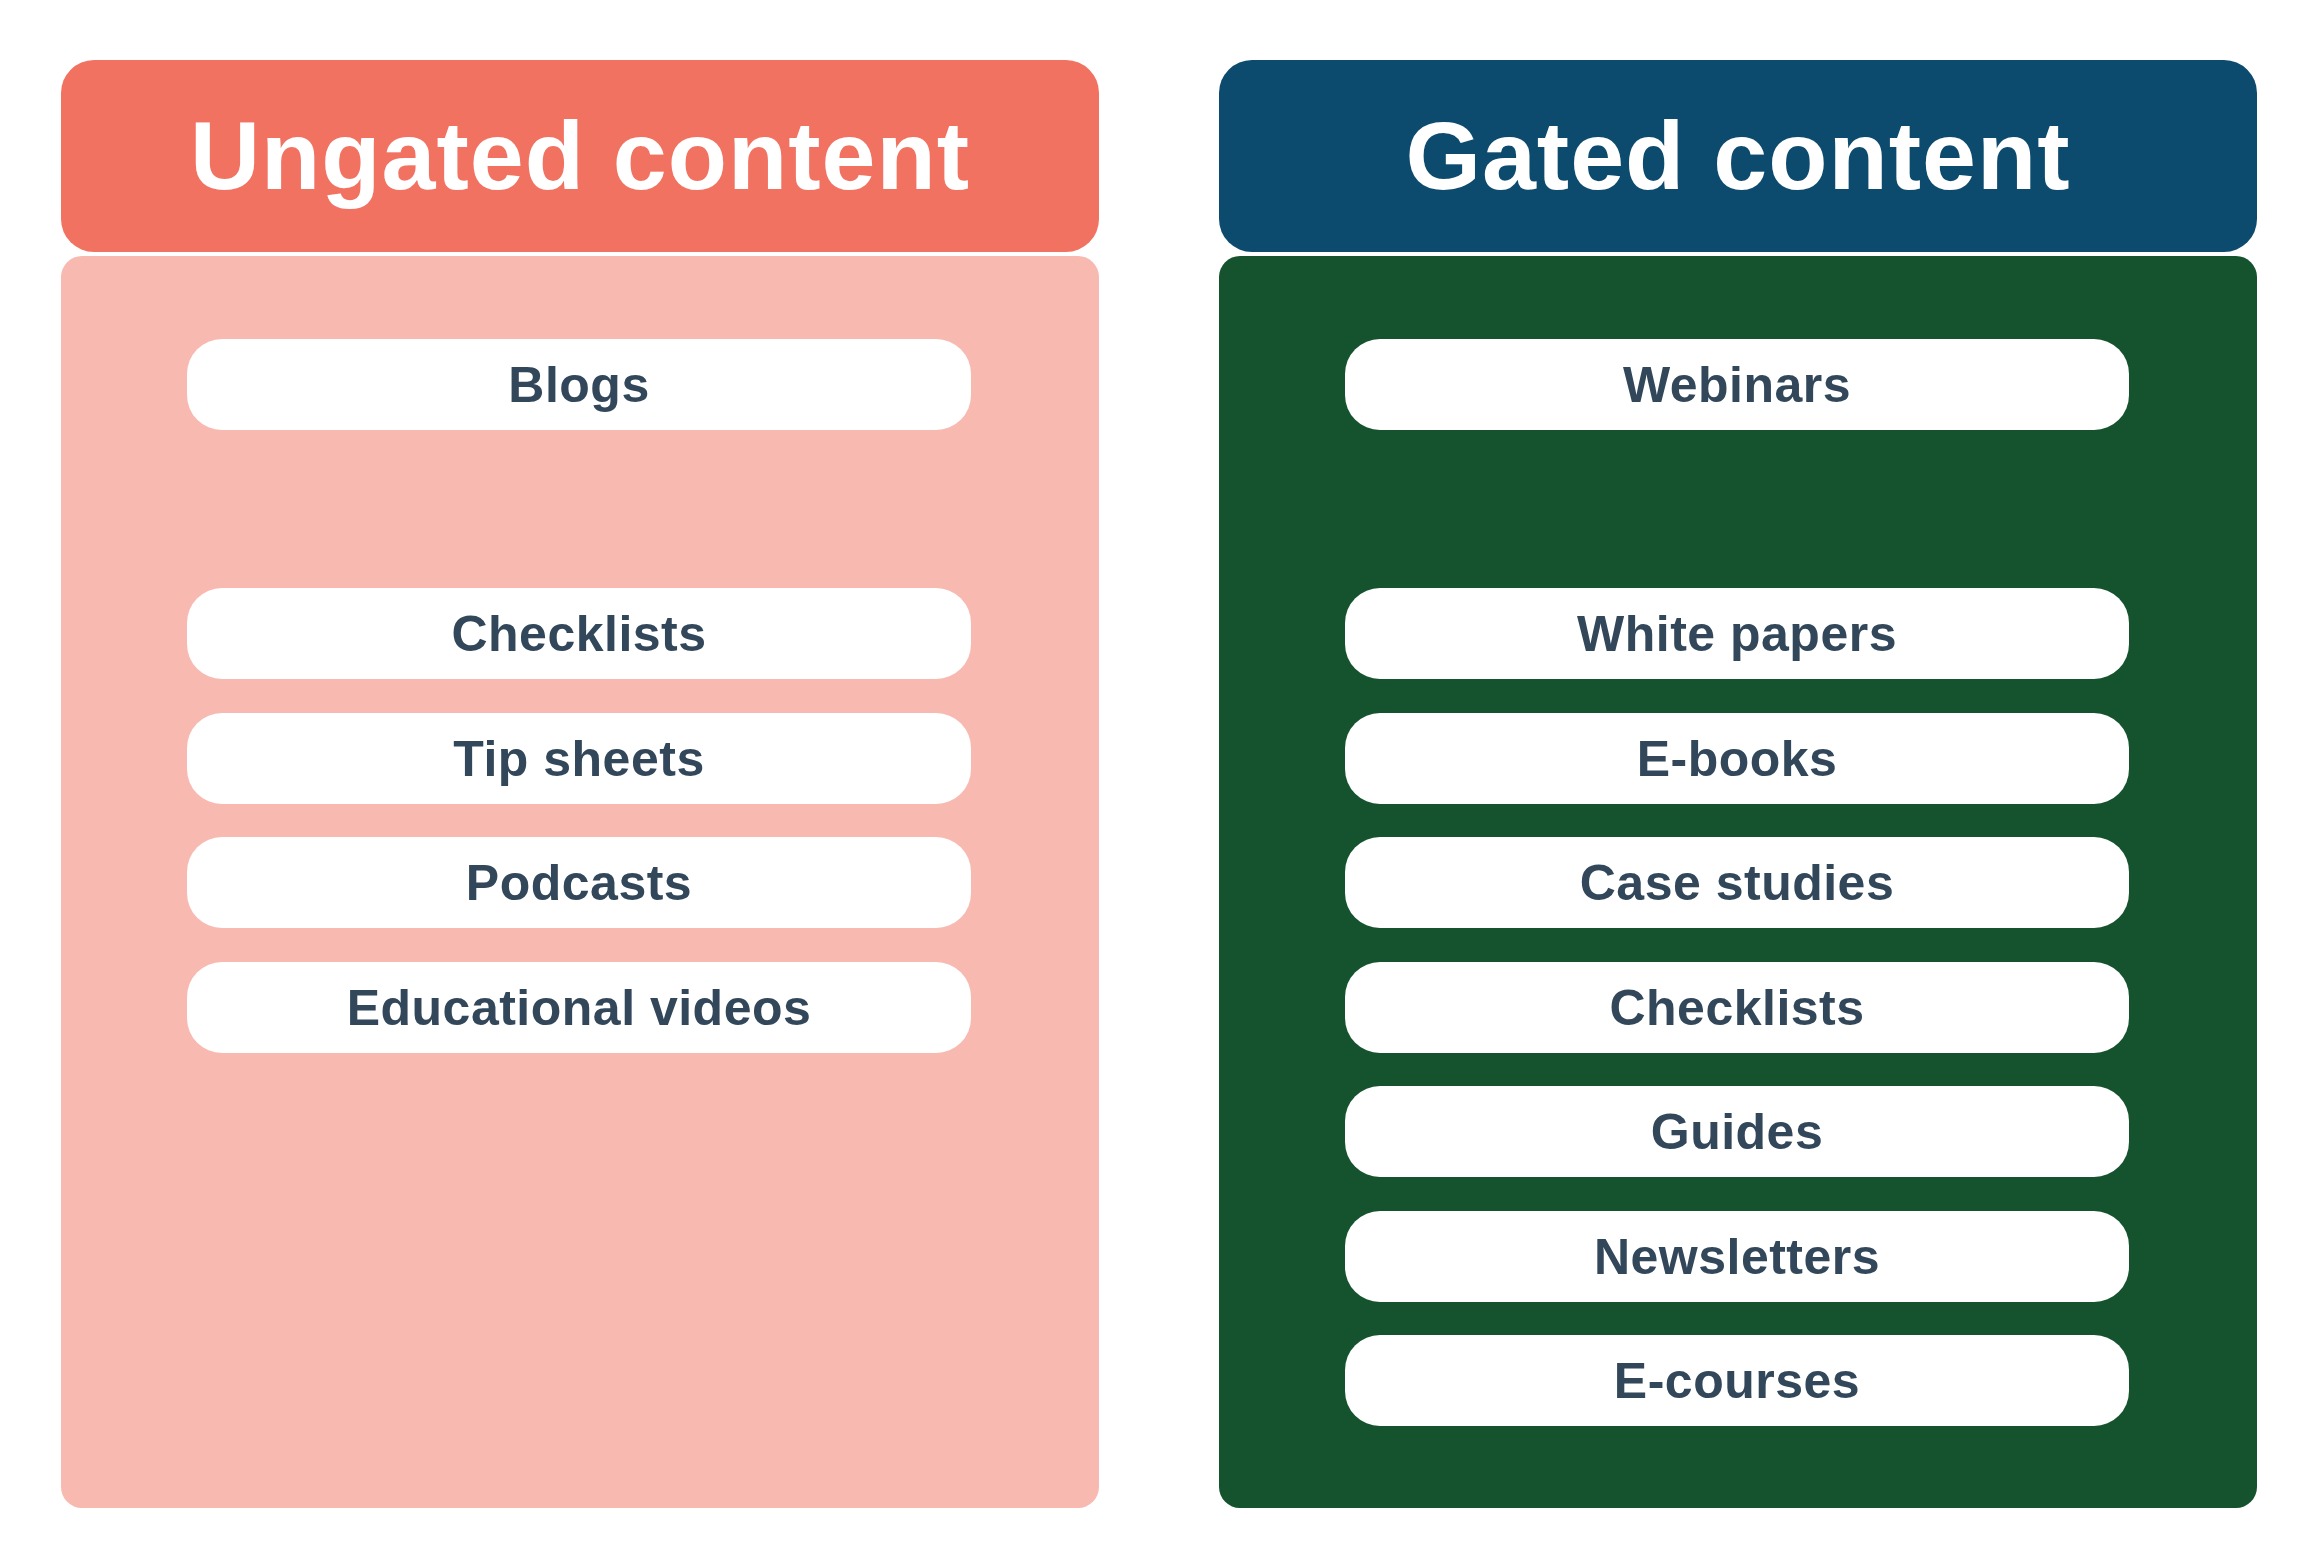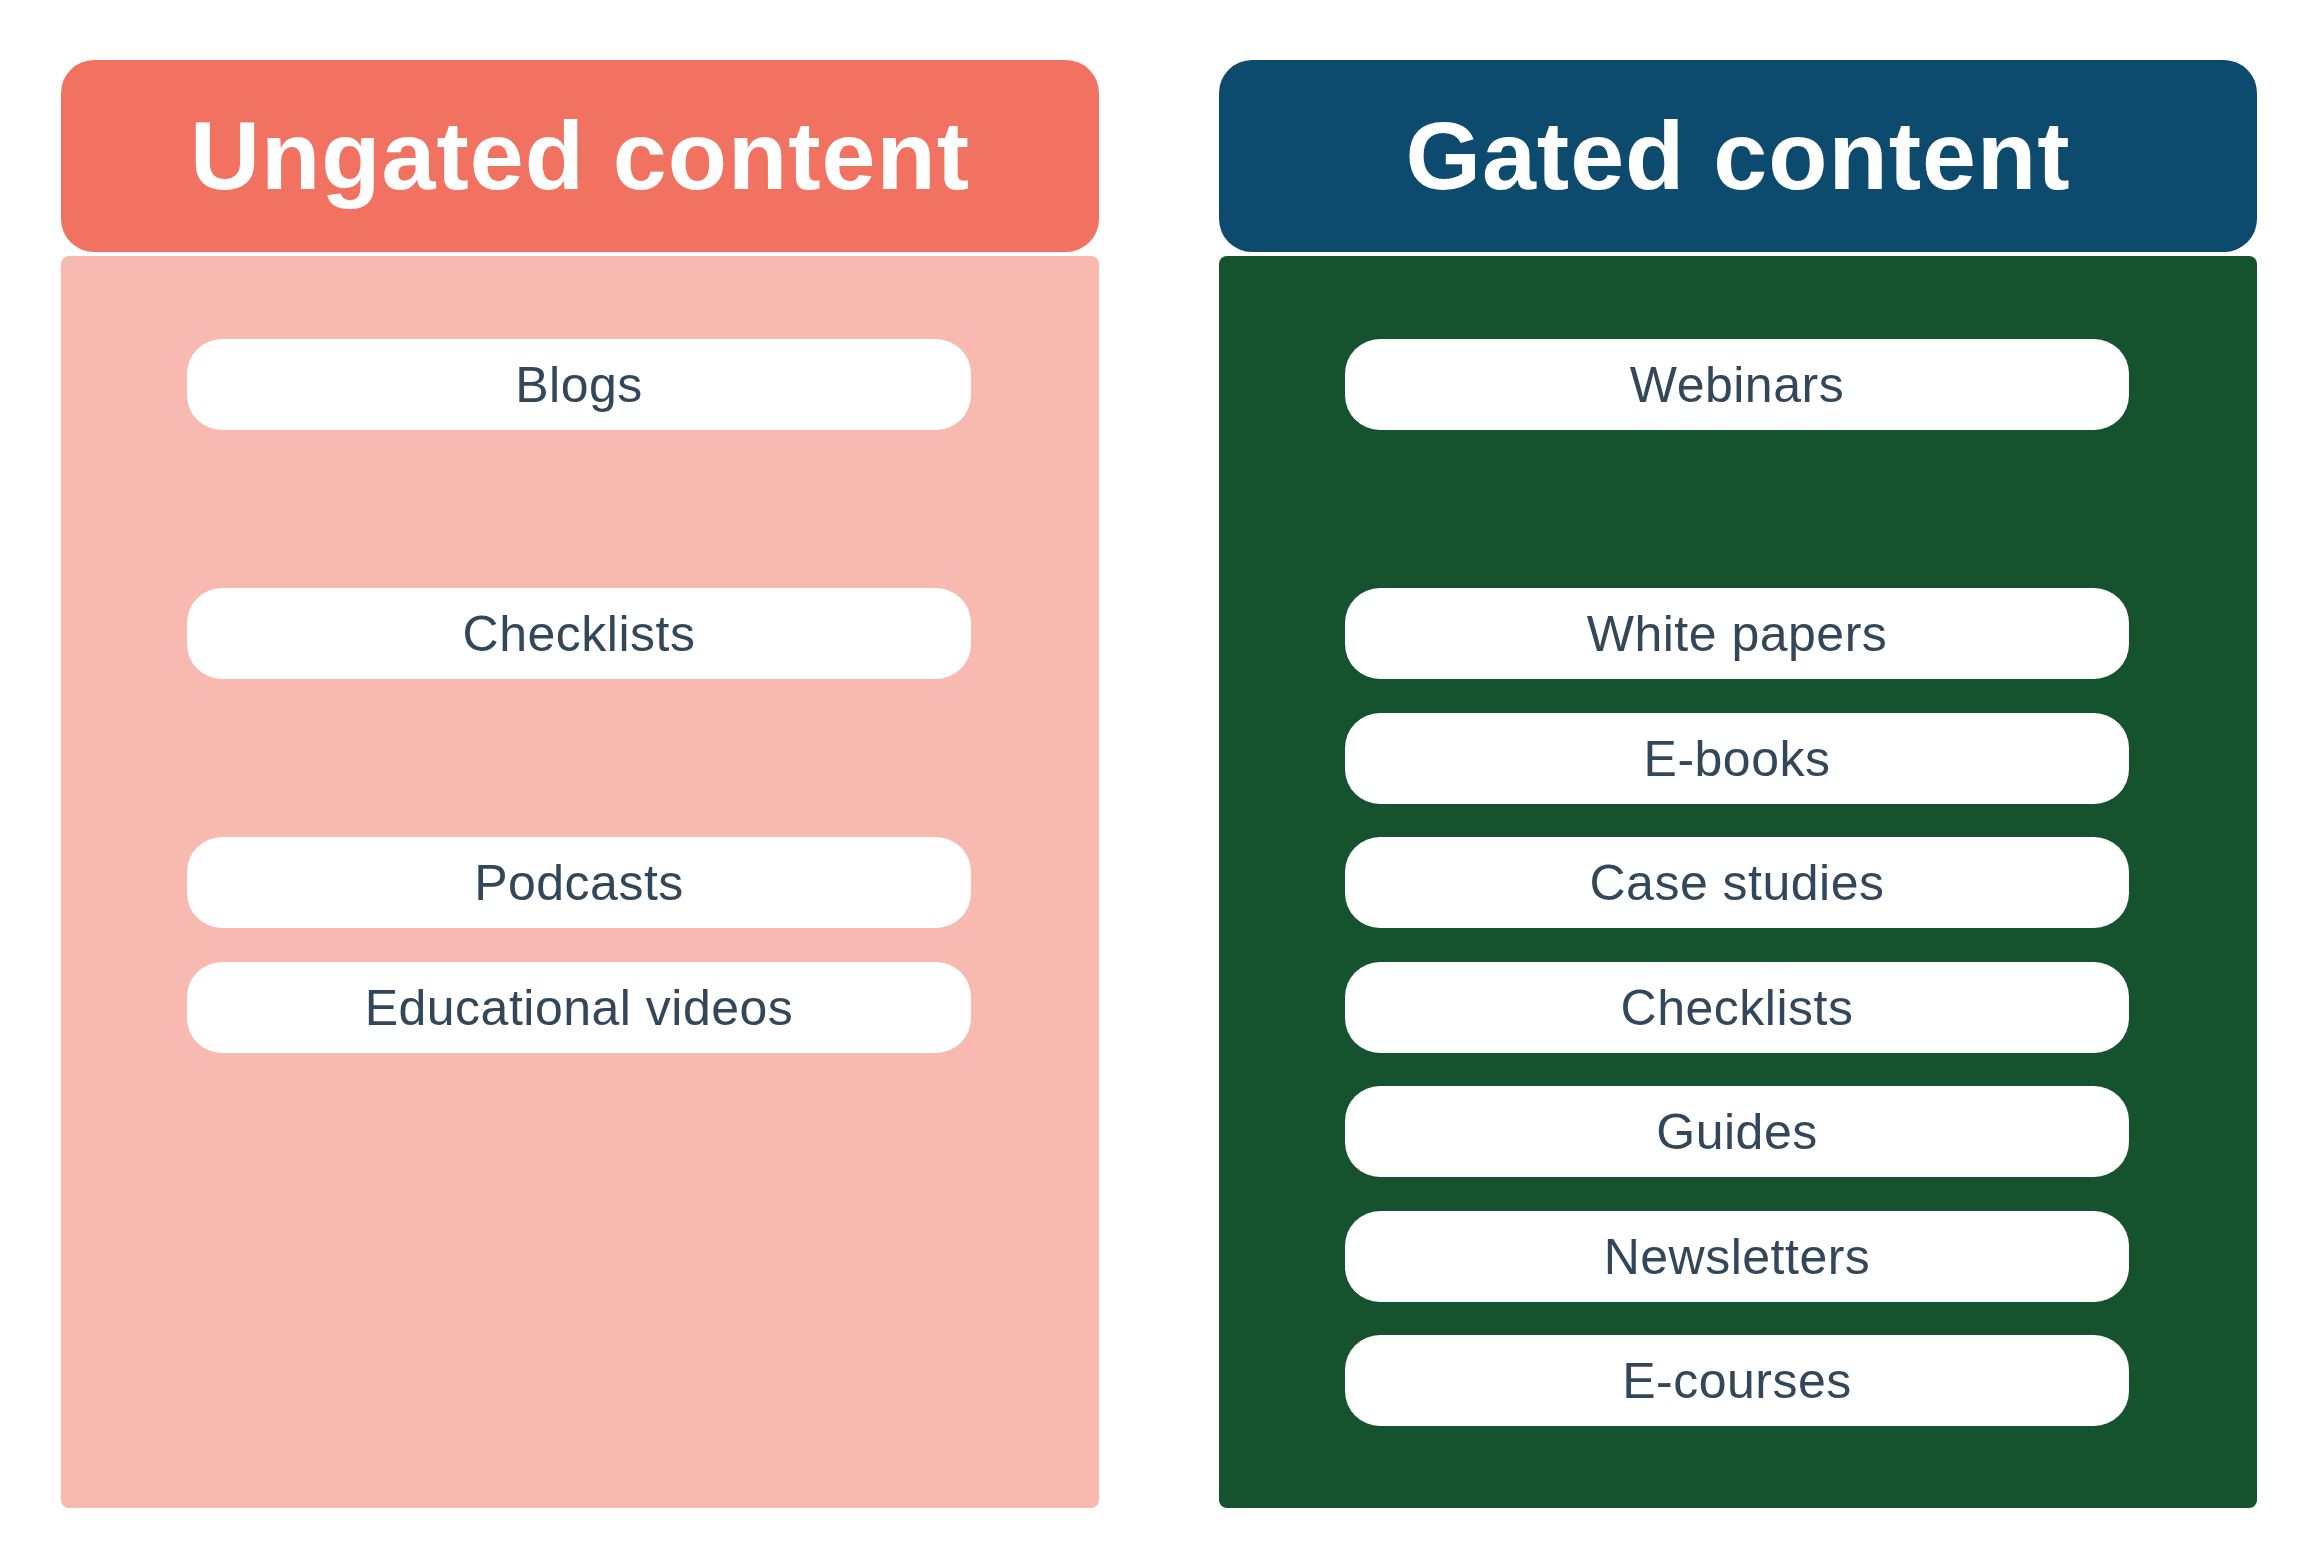--- a/index.html
+++ b/index.html
@@ -3,38 +3,41 @@
 <meta charset="utf-8">
 <style>
   html, body { margin:0; padding:0; background:#ffffff; }
   body { width:2317px; height:1569px; position:relative; overflow:hidden;
          font-family:"Liberation Sans", "DejaVu Sans", sans-serif; }
   .column { position:absolute; top:60px; width:1038px; }
   .col-left { left:61px; }
   .col-right { left:1219px; }
   .header { height:192px; border-radius:33px; display:flex; align-items:center; justify-content:center; position:relative; z-index:2; }
   .header-title { color:#ffffff; font-weight:bold; font-size:97px; letter-spacing:1px; }
-  .body { position:absolute; top:196px; left:0; width:1038px; height:1252px; border-radius:8px; z-index:1; }
+  .body { position:absolute; top:196px; left:0; width:1038px; height:1252px; border-radius:21px; z-index:1;font-weight:bold; }
   .pill { position:absolute; left:126px; width:784px; height:91px; background:#ffffff; border-radius:35px;
           display:flex; align-items:center; justify-content:center; }
   .pill-label { color:#33475b; font-size:50px; letter-spacing:0.5px; }
 </style>
 </head>
 <body>
 
 <div class="column col-left">
   <div class="header" style="background:#F27262">
     <span class="header-title">Ungated content</span>
   </div>
   <div class="body" style="background:#F8B9B1">
     <div class="pill" style="top:83px">
         <span class="pill-label">Blogs</span>
       </div>
     <div class="pill" style="top:332px">
         <span class="pill-label">Checklists</span>
+      </div>
+    <div class="pill" style="top:457px">
+        <span class="pill-label">Tip sheets</span>
       </div>
     <div class="pill" style="top:581px">
         <span class="pill-label">Podcasts</span>
       </div>
     <div class="pill" style="top:706px">
         <span class="pill-label">Educational videos</span>
       </div>
   </div>
 </div>
 

